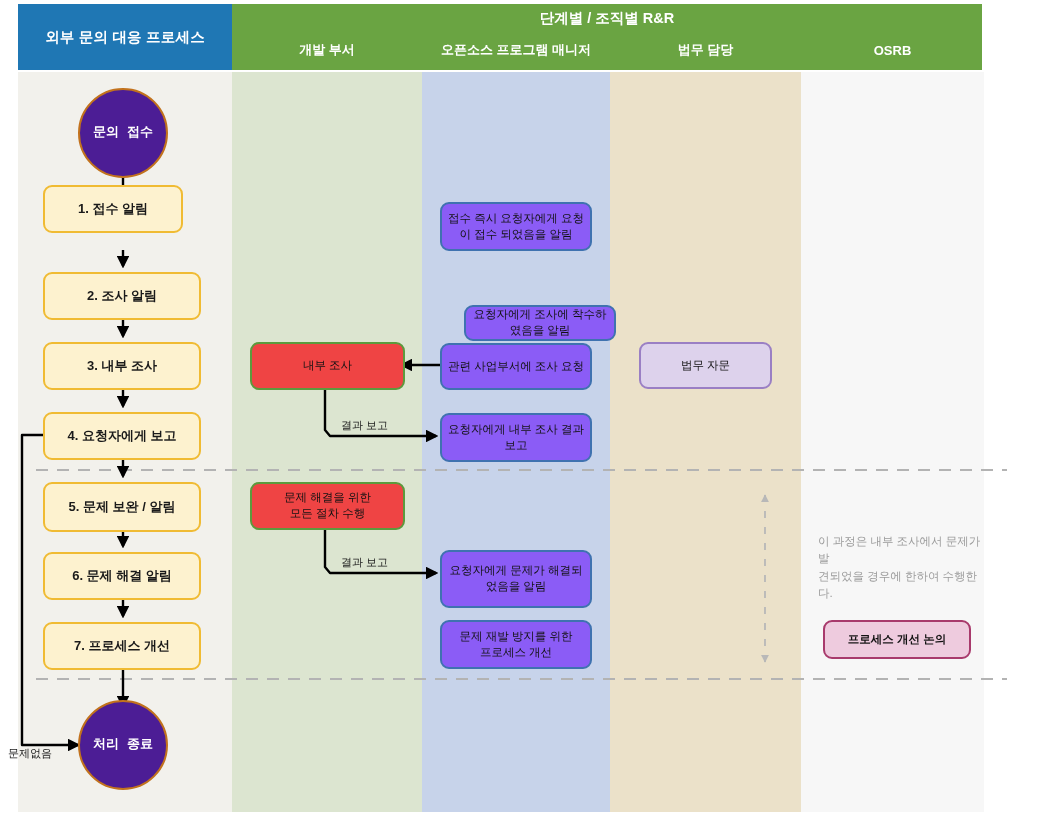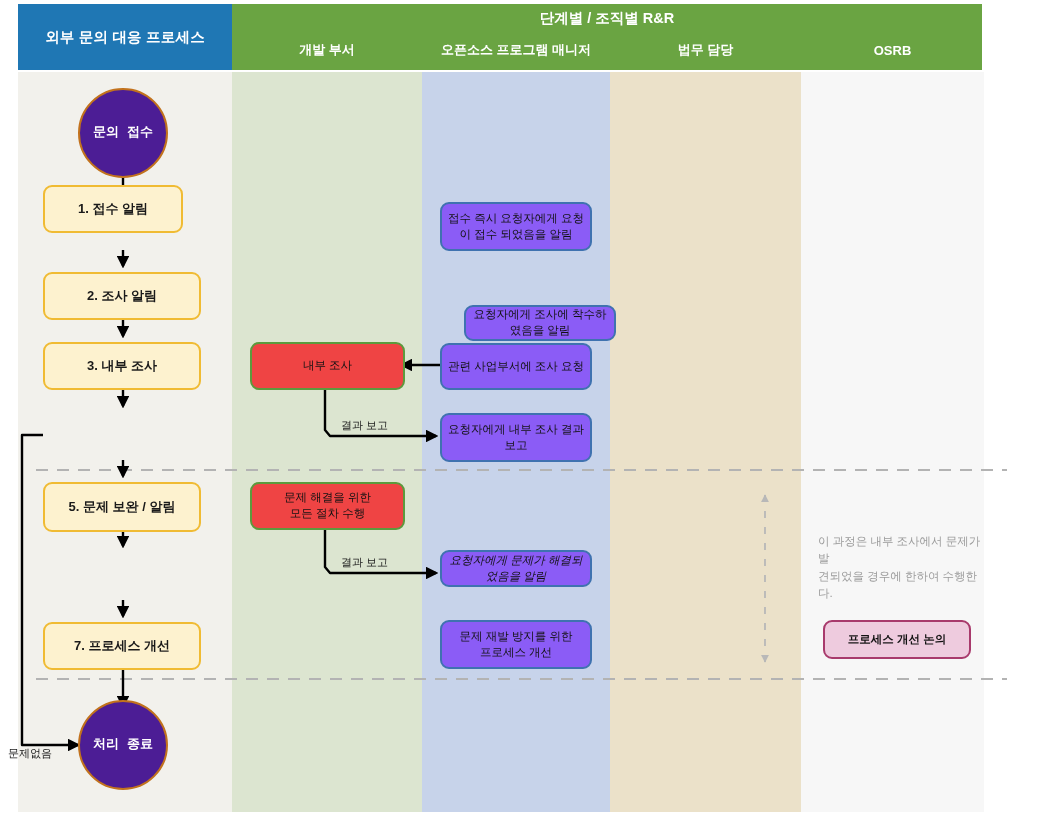--- a/index.html
+++ b/index.html
@@ -201,45 +201,48 @@
     <path d="M 325 530 L 325 567 L 330 573 L 436 573" fill="none" stroke="#000" stroke-width="2.4" stroke-linejoin="round" marker-end="url(#arrow)"></path>
 
     <line x1="765" y1="495" x2="765" y2="662" stroke="#b8b8b8" stroke-width="1.8" stroke-dasharray="7 9" marker-start="url(#arrow-gray)" marker-end="url(#arrow-gray)"></line>
   </svg>
 
   <div class="node circle" style="left:78px; top:88px; width:90px; height:90px;">문의 접수</div>
 
   <div class="node box-yellow" style="left:43px; top:185px; width:140px; height:48px;">1. 접수 알림</div>
   <div class="node box-yellow" style="left:43px; top:272px; width:158px; height:48px;">2. 조사 알림</div>
   <div class="node box-yellow" style="left:43px; top:342px; width:158px; height:48px;">3. 내부 조사</div>
+  <div class="node box-yellow" style="left:43px; top:412px; width:158px; height:48px;">4. 요청자에게 보고</div>
   <div class="node box-yellow" style="left:43px; top:482px; width:158px; height:50px;">5. 문제 보완 / 알림</div>
+  <div class="node box-yellow" style="left:43px; top:552px; width:158px; height:48px;">6. 문제 해결 알림</div>
   <div class="node box-yellow" style="left:43px; top:622px; width:158px; height:48px;">7. 프로세스 개선</div>
 
   <div class="node circle" style="left:78px; top:700px; width:90px; height:90px;">처리 종료</div>
 
   <div class="edge-label" style="left:8px; top:746px;">문제없음</div>
 
   <div class="node box-green" style="left:250px; top:342px; width:155px; height:48px;">내부 조사</div>
   <div class="node box-green" style="left:250px; top:482px; width:155px; height:48px; white-space:pre-line;">문제 해결을 위한
 모든 절차 수행</div>
 
   <div class="edge-label" style="left:341px; top:418px;">결과 보고</div>
   <div class="edge-label" style="left:341px; top:555px;">결과 보고</div>
 
   <div class="node box-blue" style="left:440px; top:202px; width:152px; height:49px; white-space:pre-line;">접수 즉시 요청자에게 요청
 이 접수 되었음을 알림</div>
   <div class="node box-blue" style="left:464px; top:272px; width:152px; height:36px; white-space:pre-line;margin-top:33px;">요청자에게 조사에 착수하
 였음을 알림</div>
   <div class="node box-blue" style="left:440px; top:413px; width:152px; height:49px; white-space:pre-line;">요청자에게 내부 조사 결과
 보고</div>
   <div class="node box-blue" style="left:440px; top:343px; width:152px; height:47px;">관련 사업부서에 조사 요청</div>
-  <div class="node box-blue" style="left:440px; top:550px; width:152px; height:37px; white-space:pre-line;font-style:italic;">요청자에게 문제가 해결되
+  <div class="node box-blue" style="left:440px; top:550px; width:152px; height:58px; white-space:pre-line;">요청자에게 문제가 해결되
 었음을 알림</div>
   <div class="node box-blue" style="left:440px; top:620px; width:152px; height:49px; white-space:pre-line;">문제 재발 방지를 위한
 프로세스 개선</div>
 
+  <div class="node box-purple" style="left:639px; top:342px; width:133px; height:47px;">법무 자문</div>
 
   <div class="note" style="left:818px; top:533px; width:172px; white-space:pre-line;">이 과정은 내부 조사에서 문제가 발
 견되었을 경우에 한하여 수행한다.</div>
 
   <div class="node box-pink" style="left:823px; top:620px; width:148px; height:39px;">프로세스 개선 논의</div>
 
 </div>
 
 </body></html>

